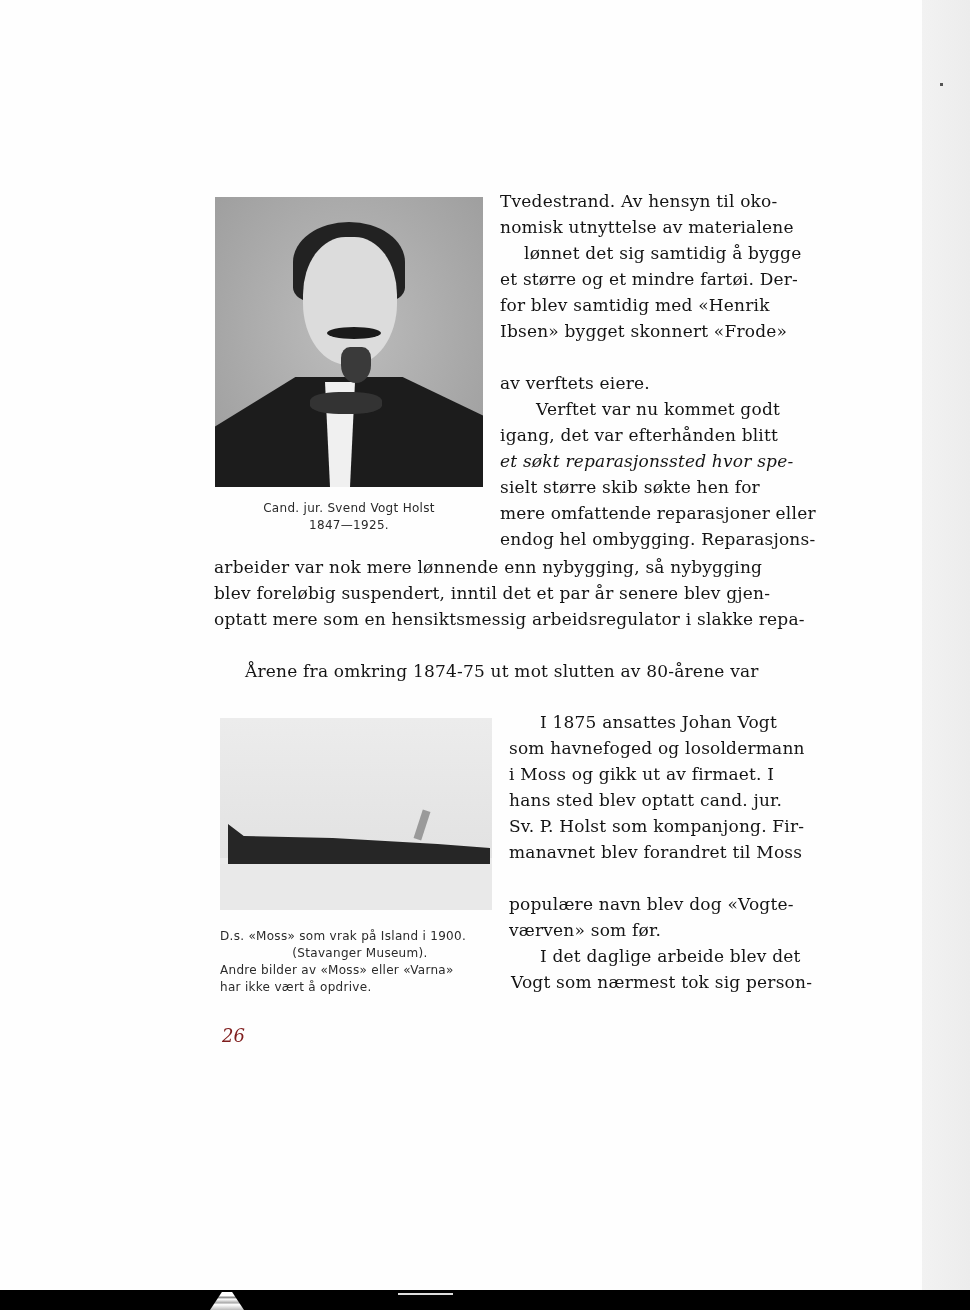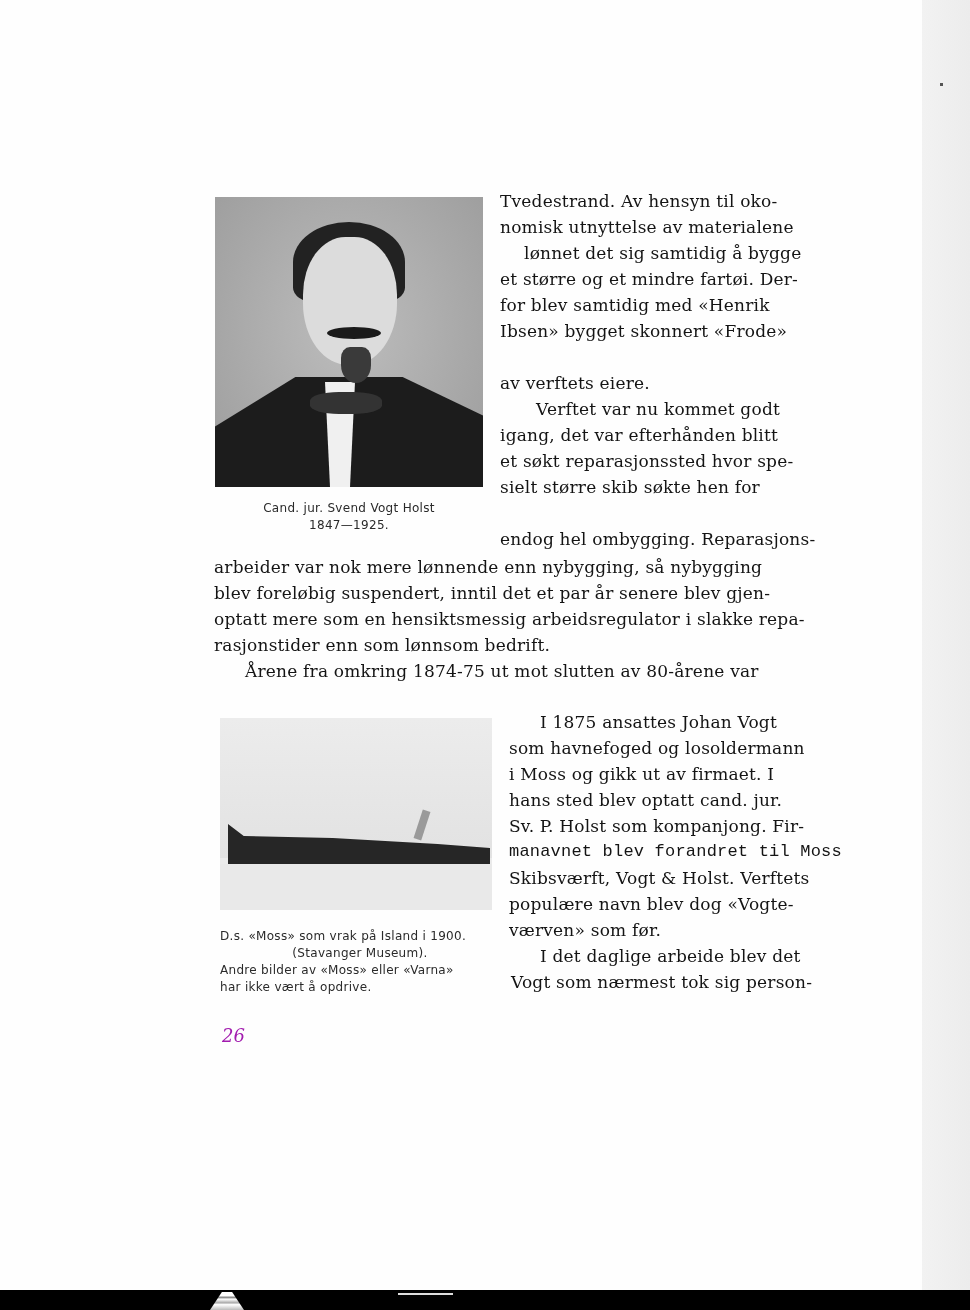--- a/index.html
+++ b/index.html
@@ -37,21 +37,21 @@
   .wreck .hull { position: absolute; left: 8px; top: 106px; width: 262px; height: 40px; background: #262626;
     clip-path: polygon(0 0, 6% 30%, 40% 35%, 80% 50%, 100% 60%, 100% 100%, 0 100%); }
   .wreck .funnel { position: absolute; left: 198px; top: 92px; width: 8px; height: 30px; background: #9a9a9a; transform: rotate(18deg); }
   .wreck .ground { position: absolute; left: 0; top: 146px; width: 100%; height: 46px; background: #e9e9e9; }
 
   .line { position: absolute; white-space: nowrap; font-size: 17px; line-height: 20px; letter-spacing: 0.2px; }
   .just { display: flex; justify-content: space-between; }
   .just span { white-space: pre; }
   .caption { position: absolute; font-family: "DejaVu Sans", "Liberation Sans", sans-serif; font-size: 12px; line-height: 17px; color: #2a2a2a; white-space: nowrap; letter-spacing: 0.3px; }
   .center { text-align: center; }
-  .page-number { position: absolute; left: 222px; top: 1025px; font-style: italic; font-size: 18px; color: #a21caf; }
+  .page-number { position: absolute; left: 222px; top: 1025px; font-style: italic; font-size: 18px; color: #7f1d1d; }
 </style>
 </head>
 <body>
 
 <div class="page">
 
   <div class="right-edge">
       <div class="dot"></div>
     </div>
 
@@ -73,50 +73,49 @@
       <span>Tvedestrand. Av hensyn til oko-</span>
     </div>
   <div class="line" style="left:500px; top:217px;">nomisk utnyttelse av materialene</div>
   <div class="line" style="left:524px; top:243px;">lønnet det sig samtidig å bygge</div>
   <div class="line" style="left:500px; top:269px;">et større og et mindre fartøi. Der-</div>
   <div class="line" style="left:500px; top:295px;">for blev samtidig med «Henrik</div>
   <div class="line" style="left:500px; top:321px;">Ibsen» bygget skonnert «Frode»</div>
   <div class="line" style="left:500px; top:373px;">av verftets eiere.</div>
   <div class="line" style="left:536px; top:399px;">Verftet var nu kommet godt</div>
   <div class="line" style="left:500px; top:425px;">igang, det var efterhånden blitt</div>
-  <div class="line" style="left:500px; top:451px;">et søkt reparasjonssted hvor spe-</div>
+  <div class="line" style="left:500px; top:451px;font-style:italic;">et søkt reparasjonssted hvor spe-</div>
   <div class="line" style="left:500px; top:477px;">sielt større skib søkte hen for</div>
+  <div class="line" style="left:500px; top:503px;">mere omfattende reparasjoner eller</div>
   <div class="line" style="left:500px; top:529px;">endog hel ombygging. Reparasjons-</div>
 
   <div class="line" style="left:214px; top:557px;">arbeider var nok mere lønnende enn nybygging, så nybygging</div>
   <div class="line" style="left:214px; top:583px;">blev foreløbig suspendert, inntil det et par år senere blev gjen-</div>
   <div class="line" style="left:214px; top:609px;">optatt mere som en hensiktsmessig arbeidsregulator i slakke repa-</div>
-  <div class="line" style="left:214px; top:635px;">rasjonstider enn som lønnsom bedrift.</div>
   <div class="line" style="left:245px; top:661px;">Årene fra omkring 1874-75 ut mot slutten av 80-årene var</div>
 
   <div class="photo wreck">
     <div class="sky"></div>
     <div class="funnel"></div>
     <div class="hull"></div>
     <div class="ground"></div>
   </div>
   <div class="caption" style="left:220px; top:928px; width:280px;">
     <div>D.s. «Moss» som vrak på Island i 1900.</div>
     <div class="center">(Stavanger Museum).</div>
     <div>Andre bilder av «Moss» eller «Varna»</div>
     <div>har ikke vært å opdrive.</div>
   </div>
 
   <div class="line" style="left:540px; top:712px;">I 1875 ansattes Johan Vogt</div>
   <div class="line" style="left:509px; top:738px;">som havnefoged og losoldermann</div>
   <div class="line" style="left:509px; top:764px;">i Moss og gikk ut av firmaet. I</div>
   <div class="line" style="left:509px; top:790px;">hans sted blev optatt cand. jur.</div>
   <div class="line" style="left:509px; top:816px;">Sv. P. Holst som kompanjong. Fir-</div>
-  <div class="line" style="left:509px; top:842px;font-family:Liberation Mono, monospace;">manavnet blev forandret til Moss</div>
-  <div class="line" style="left:509px; top:868px;">Skibsværft, Vogt &amp; Holst. Verftets</div>
+  <div class="line" style="left:509px; top:842px;">manavnet blev forandret til Moss</div>
   <div class="line" style="left:509px; top:894px;">populære navn blev dog «Vogte-</div>
   <div class="line" style="left:509px; top:920px;">værven» som før.</div>
   <div class="line" style="left:540px; top:946px;">I det daglige arbeide blev det</div>
   <div class="line" style="left:511px; top:972px;">Vogt som nærmest tok sig person-</div>
 
   <div class="page-number">26</div>
 </div>
 
 <div class="bottom-bar">
   <div class="glare"></div>

